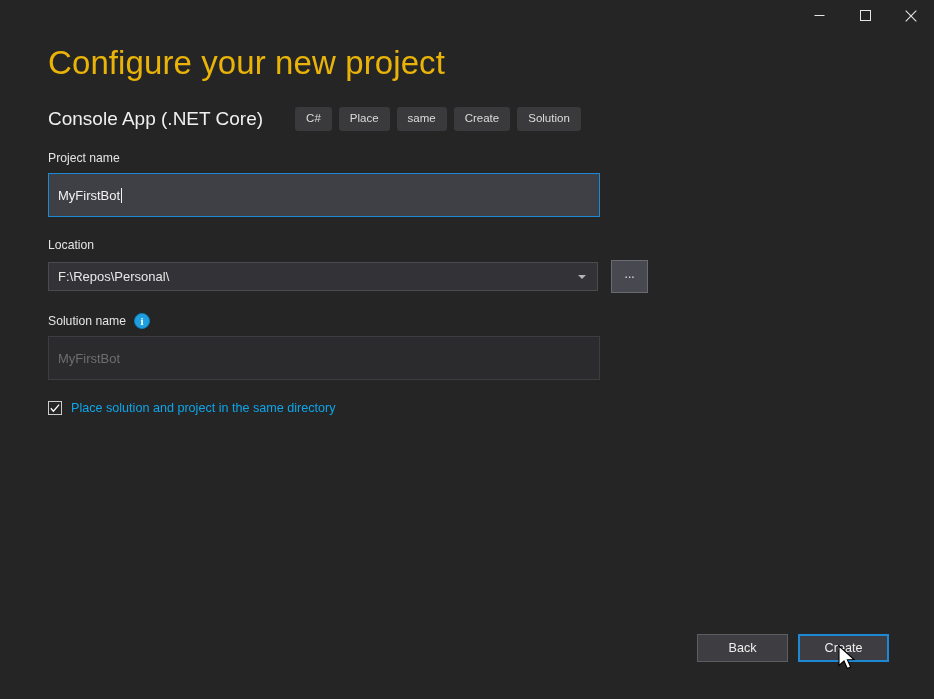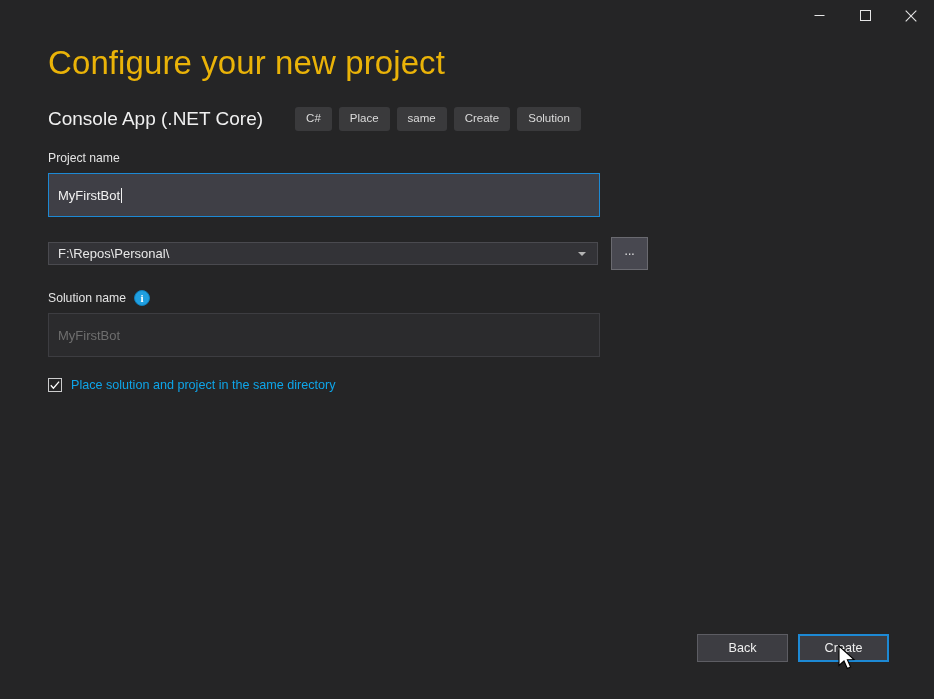--- a/index.html
+++ b/index.html
@@ -122,21 +122,21 @@
     width: 1px;
     height: 15px;
     background: #f2f2f2;
     margin-left: 1px;
     vertical-align: middle;
   }
 
   .combo-row { display: flex; align-items: center; gap: 13px; }
   .combo {
     width: 552px;
-    height: 23px;
+    height: 29px;
     background: #333337;
     border: 1px solid #4a4a4f;
     color: #e8e8e8;
     font-size: 13px;
     padding: 0 9px;
     display: flex;
     align-items: center;
     justify-content: space-between;
   }
   .combo .chev {
@@ -284,20 +284,21 @@
 
     <div class="field-block">
       <div class="field-label">Project name</div>
       <div class="textinput focused">
         <span>MyFirstBot</span>
           <span class="caret"></span>
       </div>
     </div>
 
     <div class="field-block">
+      <div class="field-label">Location</div>
       <div class="combo-row">
         <div class="combo">
           <span>F:\Repos\Personal\</span>
           <span class="chev"></span>
         </div>
         <div class="browse-btn">...</div>
       </div>
     </div>
 
     <div class="field-block">

